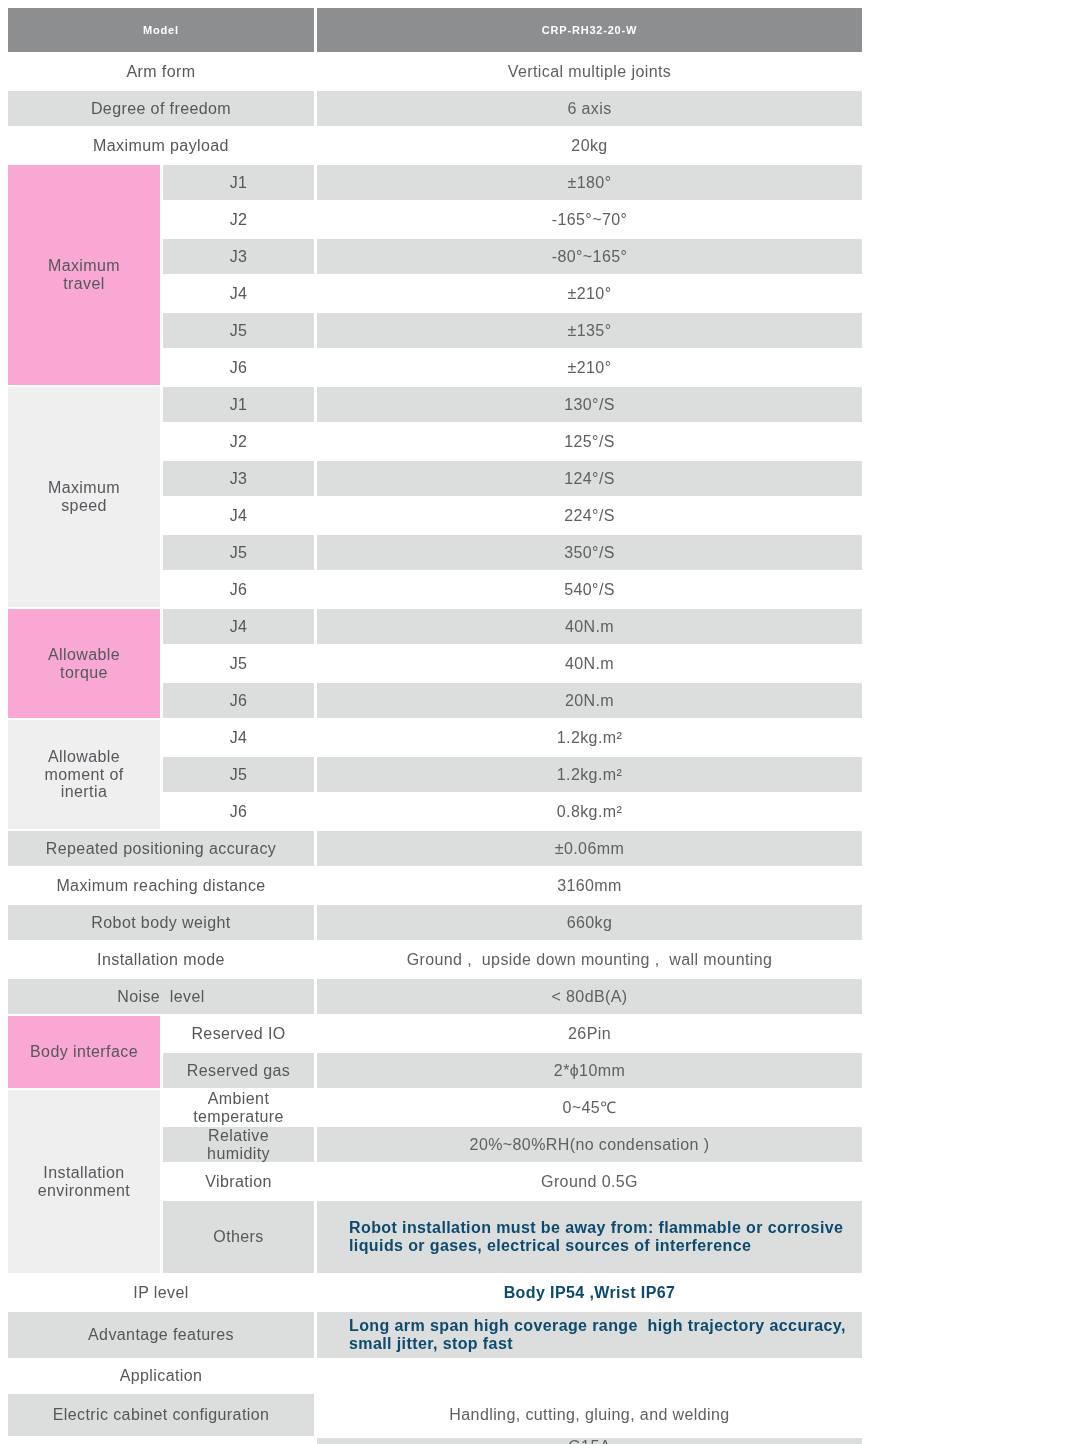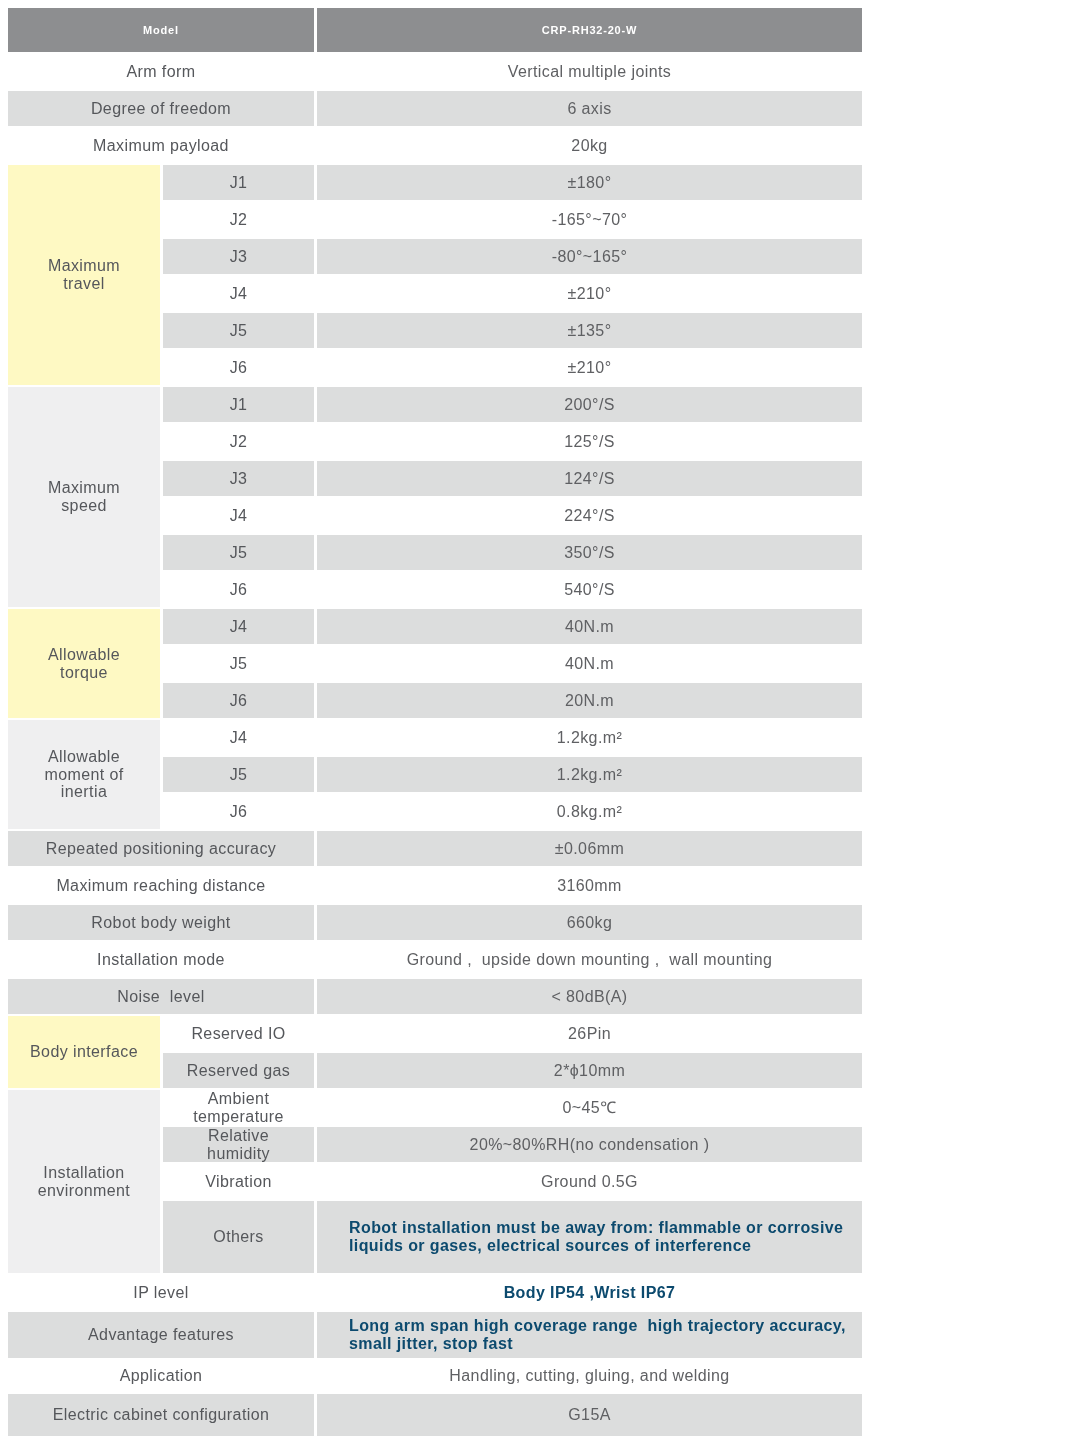--- a/index.html
+++ b/index.html
@@ -25,21 +25,21 @@
     line-height:1.12;
     white-space:pre-wrap;
     overflow:hidden;
   }
   .c1-2{grid-column:1 / 3;}
   .c1{grid-column:1;}
   .c2{grid-column:2;}
   .c3{grid-column:3;}
   .gray{background:#dcdddd;}
   .hdr{background:#8d8e90;color:#ffffff;font-weight:700;font-size:11px;letter-spacing:0.8px;}
-  .gdark{background:#fef9c3;text-align:center;}
+  .gdark{background:#f9a8d4;text-align:center;}
   .glight{background:#efeff0;}
   .lbl{font-weight:400;color:#55575b;}
   .narrow{max-width:112px;}
   .bold{font-weight:700;color:#0c4a6e;}
   .left{justify-content:flex-start;text-align:left;padding-left:32px;padding-right:10px;}
   .span6{grid-row:span 6;}
   .span4{grid-row:span 4;}
   .span3{grid-row:span 3;}
   .span2{grid-row:span 2;}
 </style>
@@ -69,21 +69,21 @@
   <div class="cell gray c3">-80°~165°</div>
   <div class="cell lbl c2">J4</div>
   <div class="cell c3">±210°</div>
   <div class="cell lbl gray c2">J5</div>
   <div class="cell gray c3">±135°</div>
   <div class="cell lbl c2">J6</div>
   <div class="cell c3">±210°</div>
 
   <div class="cell lbl glight c1 span6"><span class="narrow">Maximum speed</span></div>
   <div class="cell lbl gray c2">J1</div>
-  <div class="cell gray c3">200°/S</div>
+  <div class="cell gray c3">130°/S</div>
   <div class="cell lbl c2">J2</div>
   <div class="cell c3">125°/S</div>
   <div class="cell lbl gray c2">J3</div>
   <div class="cell gray c3">124°/S</div>
   <div class="cell lbl c2">J4</div>
   <div class="cell c3">224°/S</div>
   <div class="cell lbl gray c2">J5</div>
   <div class="cell gray c3">350°/S</div>
   <div class="cell lbl c2">J6</div>
   <div class="cell c3">540°/S</div>
@@ -135,18 +135,18 @@
   <div class="cell lbl gray c2"><span class="narrow">Others</span></div>
   <div class="cell gray bold left c3">Robot installation must be away from: flammable or corrosive liquids or gases, electrical sources of interference</div>
 
   <div class="cell lbl c1-2">IP level</div>
   <div class="cell bold c3">Body IP54 ,Wrist IP67</div>
 
   <div class="cell lbl gray c1-2">Advantage features</div>
   <div class="cell gray bold left c3">Long arm span high coverage range  high trajectory accuracy, small jitter, stop fast</div>
 
   <div class="cell lbl c1-2">Application</div>
+  <div class="cell lbl gray c1-2">Electric cabinet configuration</div>
+
   <div class="cell c3">Handling, cutting, gluing, and welding</div>
-
-  <div class="cell lbl gray c1-2">Electric cabinet configuration</div>
   <div class="cell gray c3">G15A</div>
 
 </div>
 
 </body></html>

